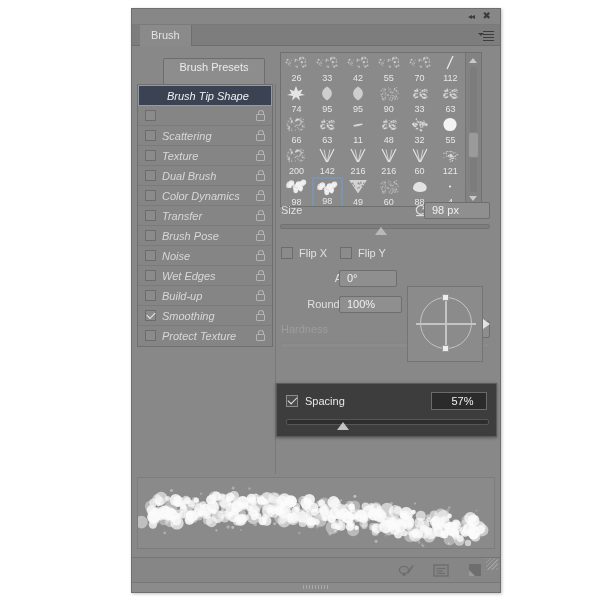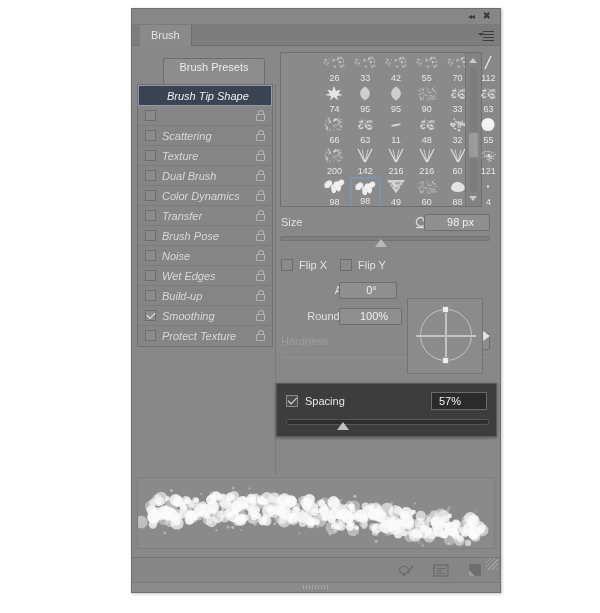--- a/index.html
+++ b/index.html
@@ -158,21 +158,20 @@
   .gridwrap {
     position: absolute; left: 148px; top: 5px;
     width: 202px; height: 155px;
     background: #8a8a8a;
     border: 1px solid #707070;
   }
   .grid {
     position: absolute; left: 0; top: 0;
     width: 185px; height: 100%;
     overflow: hidden;
-    margin-left: 38px;
   }
   .brow { display: flex; height: 31px; }
   .bcell {
     position: relative;
     width: 30.8px; height: 31px;
     cursor: pointer;
   }
   .bcell.sel { border: 2px solid #7e93ae; }
   .bcell .thumb {
     position: absolute; left: 0; top: 0;
@@ -212,21 +211,21 @@
   .vs-thumb {
     position: absolute; left: 2px; top: 79px;
     width: 11px; height: 26px;
     background: #9a9a9a;
     border: 1px solid #848484;
     border-radius: 3px;
     cursor: pointer;
   }
 
   
-  .controls { position: absolute; left: 148px; top: 165px; width: 210px; text-align: center; }
+  .controls { position: absolute; left: 148px; top: 153px; width: 210px; }
 
   .ctl-row { position: relative; height: 22px; }
   .ctl-label {
     position: absolute; left: 1px; top: 0;
     line-height: 20px; font-size: 11px; color: #e0e0e0;
   }
   .ctl-label.dim { color: #9d9d9d; }
   .ctl-label.right { left: auto; right: 0; }
 
   .numfield {
@@ -341,21 +340,21 @@
   }
   .spacing-box .sp-lbl {
     position: absolute; left: 28px; top: 8px;
     line-height: 18px; font-size: 11px; color: #e8e8e8;
   }
   .spacing-box .sp-val {
     position: absolute; right: 9px; top: 8px;
     width: 56px; height: 18px; line-height: 16px;
     background: #2b2b2b; border: 1px solid #6a6a6a;
     color: #f2f2f2; font-size: 11px;
-    padding-left: 7px; cursor: text;
+    padding-left: 7px; cursor: text; text-align: center;
   }
   .spacing-box .sp-track {
     position: absolute; left: 9px; top: 35px;
     width: 203px; height: 6px;
     background: #2e2e2e; border: 1px solid #565656;
     border-radius: 2px;
   }
   .spacing-box .sp-knob {
     position: absolute; left: 58px; top: 38px;
     width: 0; height: 0;

